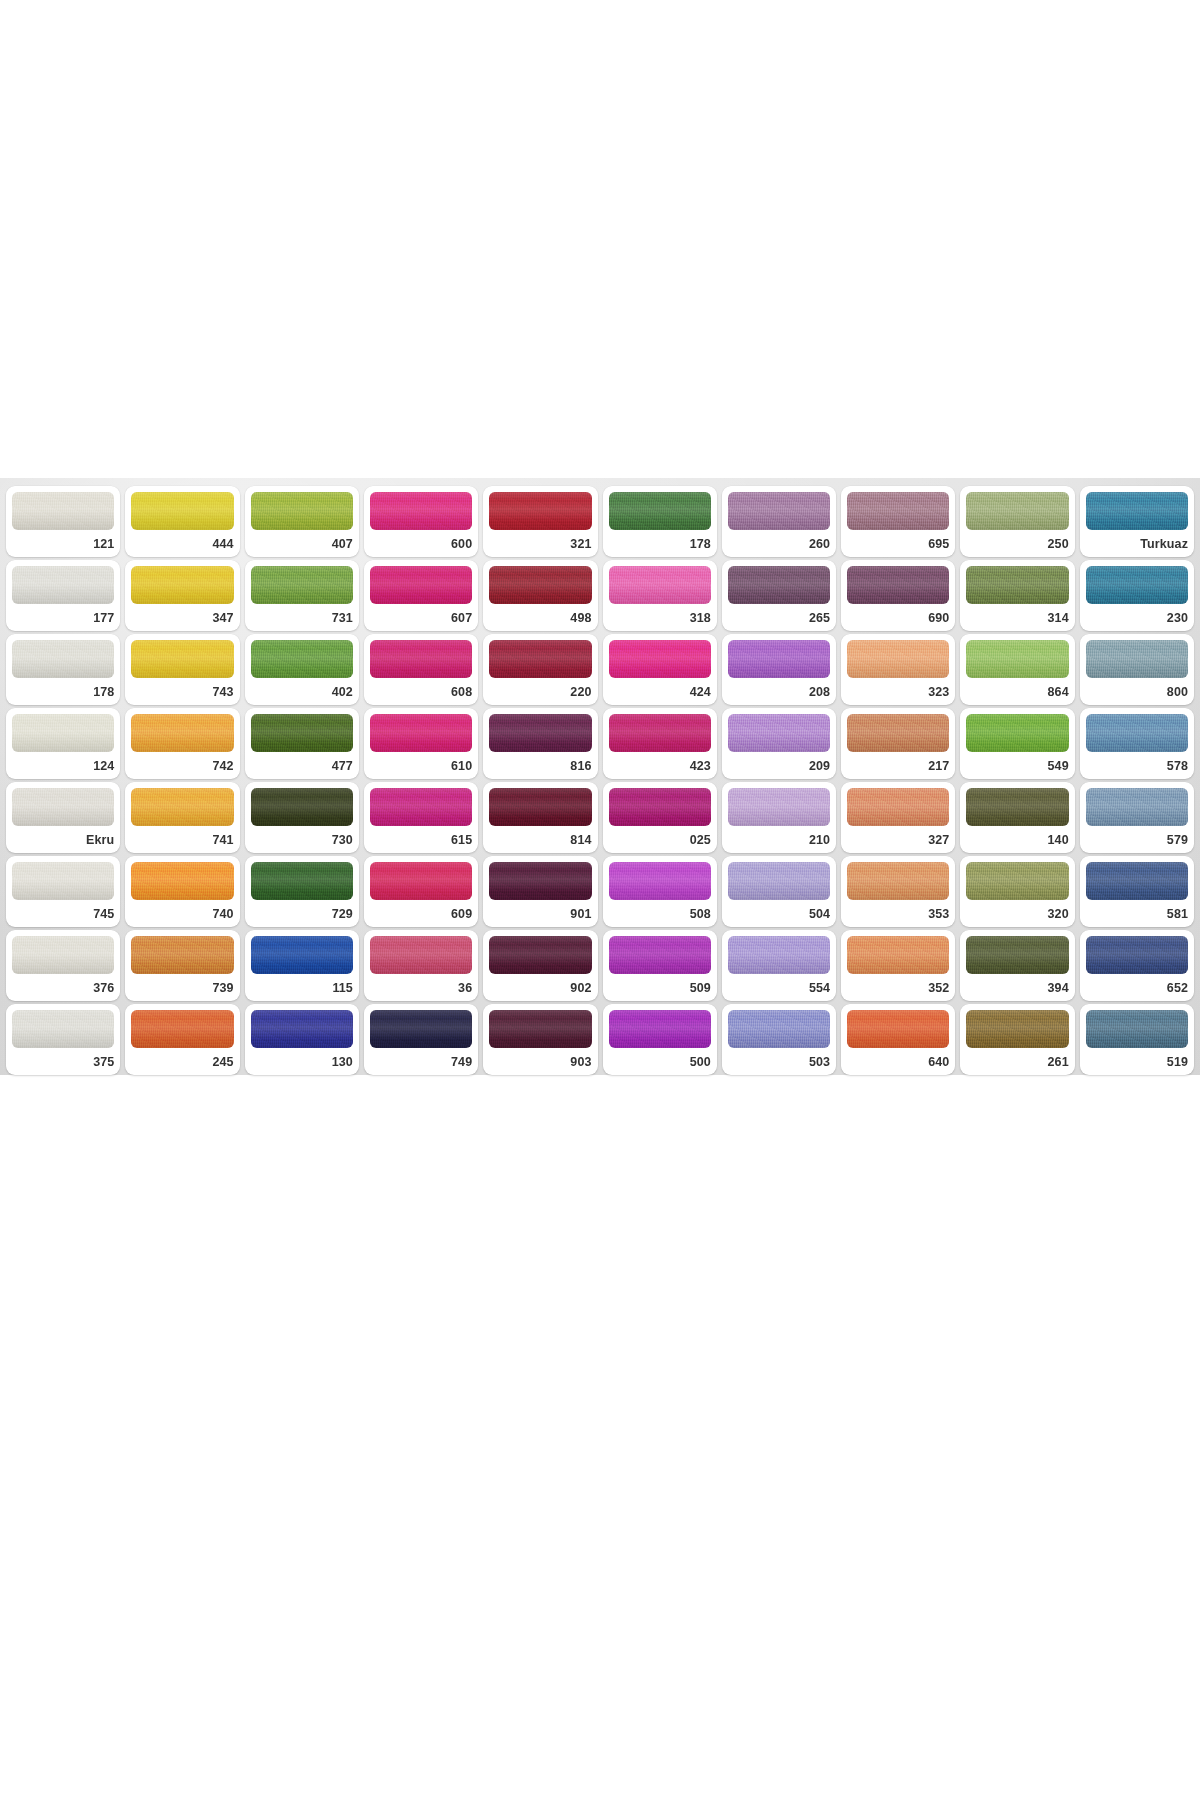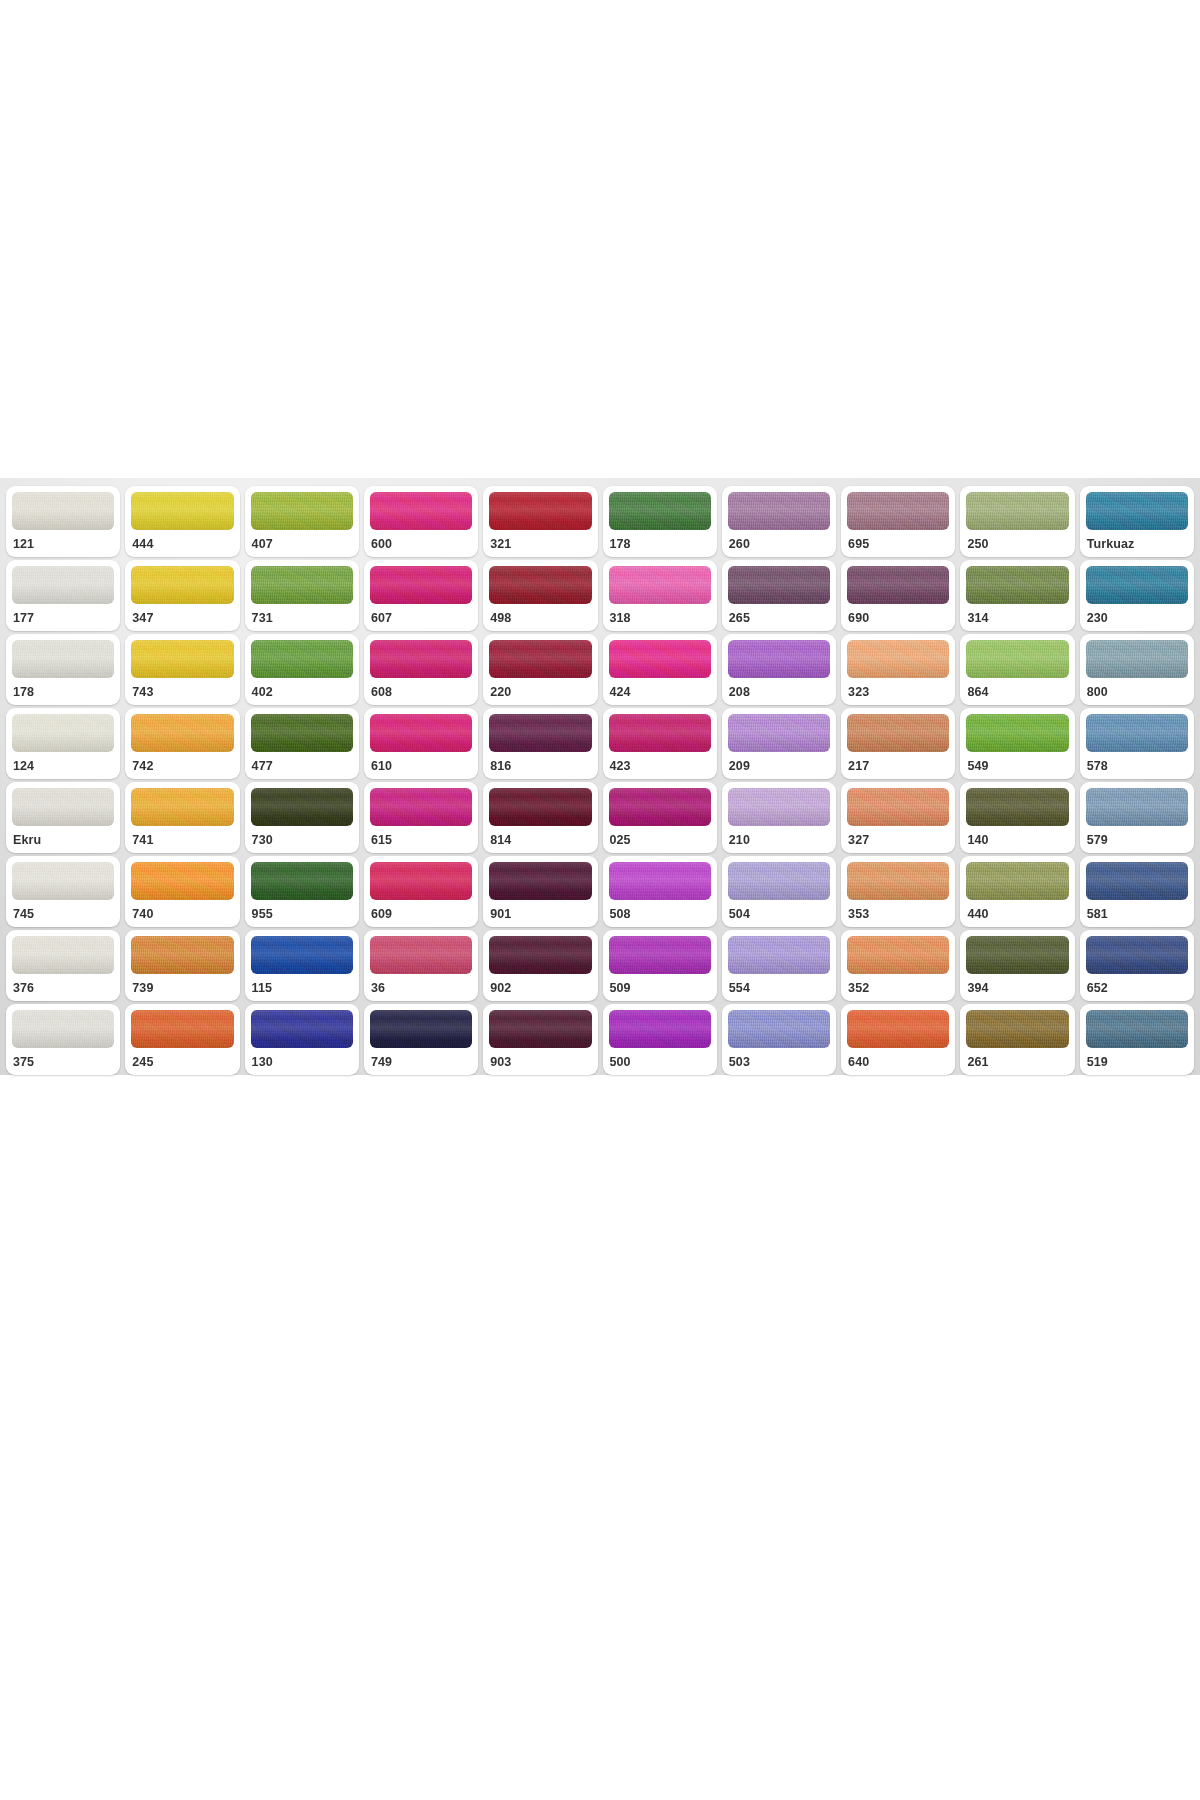--- a/index.html
+++ b/index.html
@@ -113,21 +113,21 @@
     letter-spacing: 0.1px;
     line-height: 1;
     padding: 8px 0 0 1px;
   }
 </style>
 </head>
 <body style="background: rgb(255, 255, 255);">
 
 <div id="page-root">
 
-  <div id="chart-panel" style="background-color: rgb(226, 226, 226);">
+  <div id="chart-panel" style="background-color: rgb(226, 226, 226); text-align: right;">
     <div id="swatch-grid">
         <div class="swatch-card">
           <div class="swatch-color" style="background-color: rgb(222, 219, 208);"></div>
           <span class="swatch-label">121</span>
         </div>
         <div class="swatch-card">
           <div class="swatch-color" style="background-color: rgb(219, 203, 46);"></div>
           <span class="swatch-label">444</span>
         </div>
         <div class="swatch-card">
@@ -325,21 +325,21 @@
         <div class="swatch-card">
           <div class="swatch-color" style="background-color: rgb(223, 221, 212);"></div>
           <span class="swatch-label">745</span>
         </div>
         <div class="swatch-card">
           <div class="swatch-color" style="background-color: rgb(239, 141, 41);"></div>
           <span class="swatch-label">740</span>
         </div>
         <div class="swatch-card">
           <div class="swatch-color" style="background-color: rgb(47, 92, 39);"></div>
-          <span class="swatch-label">955</span>
+          <span class="swatch-label">729</span>
         </div>
         <div class="swatch-card">
           <div class="swatch-color" style="background-color: rgb(208, 37, 87);"></div>
           <span class="swatch-label">609</span>
         </div>
         <div class="swatch-card">
           <div class="swatch-color" style="background-color: rgb(75, 23, 51);"></div>
           <span class="swatch-label">901</span>
         </div>
         <div class="swatch-card">
@@ -349,21 +349,21 @@
         <div class="swatch-card">
           <div class="swatch-color" style="background-color: rgb(164, 153, 206);"></div>
           <span class="swatch-label">504</span>
         </div>
         <div class="swatch-card">
           <div class="swatch-color" style="background-color: rgb(217, 141, 89);"></div>
           <span class="swatch-label">353</span>
         </div>
         <div class="swatch-card">
           <div class="swatch-color" style="background-color: rgb(138, 145, 83);"></div>
-          <span class="swatch-label">440</span>
+          <span class="swatch-label">320</span>
         </div>
         <div class="swatch-card">
           <div class="swatch-color" style="background-color: rgb(59, 83, 129);"></div>
           <span class="swatch-label">581</span>
         </div>
         <div class="swatch-card">
           <div class="swatch-color" style="background-color: rgb(222, 220, 210);"></div>
           <span class="swatch-label">376</span>
         </div>
         <div class="swatch-card">

